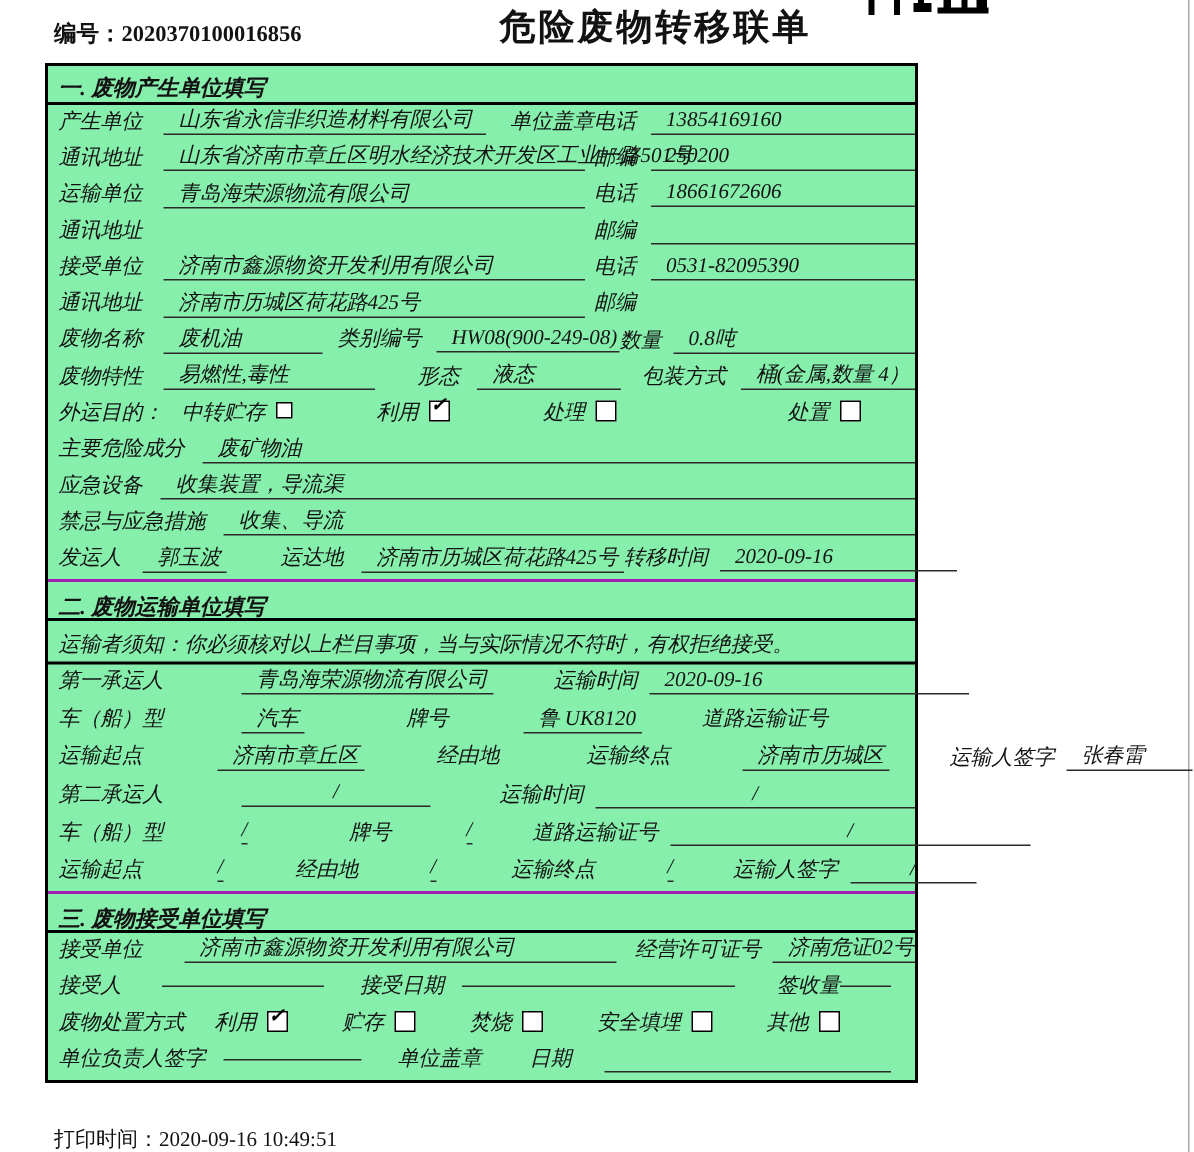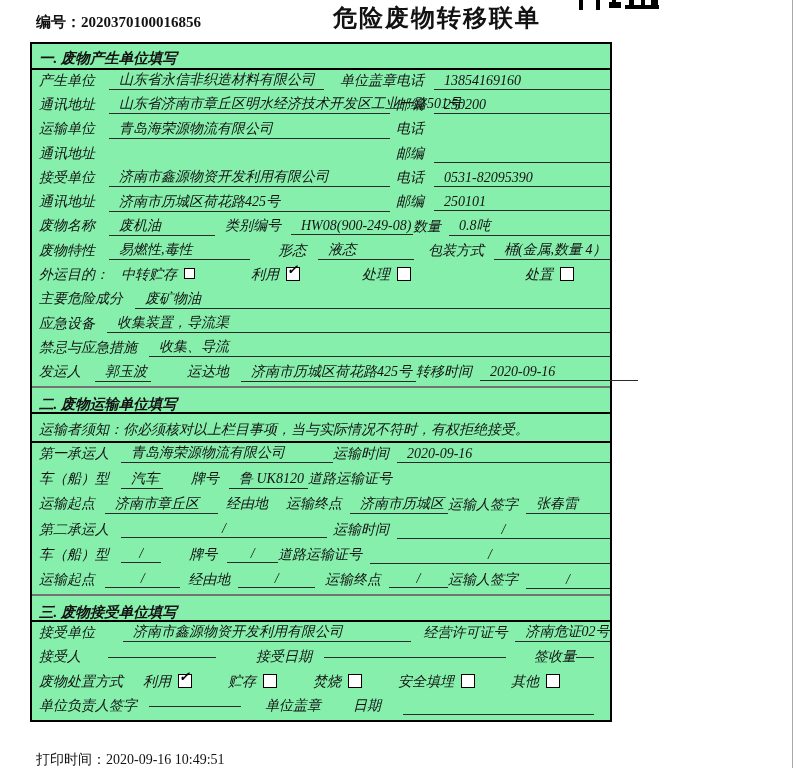--- a/index.html
+++ b/index.html
@@ -17,24 +17,24 @@
   .st-box{left:2px;top:-10px;width:13px;height:16px;border:4px solid #000;background:transparent !important;}
   .st-b1{left:32px;top:2px;width:12px;height:6px;}
   .st-b2{left:35px;top:-2px;width:4px;height:10px;}
   .st-b3{left:48px;top:5px;width:34px;height:4px;}
   .st-b4{left:52px;top:-2px;width:5px;height:9px;}
   .st-b5{left:64px;top:-3px;width:4px;height:10px;}
   .st-b6{left:74px;top:0px;width:7px;height:7px;}
 
   .doc{position:absolute;left:30px;top:42px;width:582px;box-sizing:border-box;border:2px solid #000;background:#86efac;font-style:italic;}
   .sec-h{box-sizing:border-box;height:26px;border-bottom:2px solid #000;font-weight:bold;font-size:14.5px;padding:5px 0 0 7px;}
-  .sec-h.bt{border-top:2px solid #737373;height:28px;padding-top:7px;}
+  .sec-h.bt{border-top:2px solid #a21caf;height:28px;padding-top:7px;}
   .notice{box-sizing:border-box;height:29px;border-bottom:2px solid #000;font-size:14px;padding:7px 0 0 7px;white-space:nowrap;}
   .row{display:flex;align-items:center;box-sizing:border-box;height:24.3px;padding:0 0 3px 7px;font-size:14px;white-space:nowrap;}
-  .sec2 .row{height:25.2px;}
+  .sec2 .row{height:25.2px;gap:40px;}
   .sec3 .row{height:24.5px;}
   .lbl{flex:0 0 auto;}
   .u{border-bottom:1px solid #2a2a2a;box-sizing:border-box;padding:0 4px 0 10px;}
   .u.c{text-align:center;padding:0;}
   .grow{flex:1 1 auto;min-width:0;}
   .rgrp{margin-left:auto;display:flex;align-items:flex-end;flex:0 0 auto;}
   .cb{flex:0 0 auto;width:12px;height:12px;border:1.5px solid #000;margin:0 0 2px 7px;position:relative;background:#fff;}
   .cb.sm{width:9px;height:9px;margin-bottom:3px;}
   .cb.checked::after{content:"\2713";position:absolute;left:0;top:-6px;font-size:13px;font-weight:bold;color:#000;}
   .footer{position:absolute;left:36px;top:751px;font-size:14px;white-space:nowrap;}
@@ -77,20 +77,21 @@
       <span class="lbl" style="margin-right:10px">邮编</span>
       <span class="u grow">250200</span>
     </span>
   </div>
 
   <div class="row">
     <span class="lbl" style="margin-right:14px">运输单位</span>
     <span class="u grow" style="margin-right:6px">青岛海荣源物流有限公司</span>
     <span class="rgrp" style="width:214px">
       <span class="lbl" style="margin-right:10px">电话</span>
+      <span class="u grow">18661672606</span>
     </span>
   </div>
 
   <div class="row">
     <span class="lbl" style="margin-right:14px">通讯地址</span>
     <span class="rgrp" style="width:214px">
       <span class="lbl" style="margin-right:10px">邮编</span>
       <span class="u grow"></span>
     </span>
   </div>
@@ -102,21 +103,20 @@
       <span class="lbl" style="margin-right:10px">电话</span>
       <span class="u grow">0531-82095390</span>
     </span>
   </div>
 
   <div class="row">
     <span class="lbl" style="margin-right:14px">通讯地址</span>
     <span class="u grow" style="margin-right:6px">济南市历城区荷花路425号</span>
     <span class="rgrp" style="width:214px">
       <span class="lbl" style="margin-right:10px">邮编</span>
-      <span class="u grow">250101</span>
     </span>
   </div>
 
   <div class="row">
     <span class="lbl" style="margin-right:14px">废物名称</span>
     <span class="u" style="width:222px">废机油</span>
     <span class="lbl" style="margin-left:10px;margin-right:10px">类别编号</span>
     <span class="u" style="width:122px">HW08(900-249-08)</span>
     <span class="rgrp" style="width:197px">
       <span class="lbl" style="margin-right:8px">数量</span>
@@ -246,21 +246,21 @@
   <div class="row">
     <span class="lbl" style="margin-right:28px">接受单位</span>
     <span class="u" style="width:300px">济南市鑫源物资开发利用有限公司</span>
     <span class="lbl" style="margin-left:12px;margin-right:8px">经营许可证号</span>
     <span class="u grow">济南危证02号</span>
   </div>
 
   <div class="row">
     <span class="lbl" style="margin-right:27px">接受人</span>
     <span class="u" style="width:108px"></span>
-    <span class="lbl" style="margin-left:40px;margin-right:12px">接受日期</span>
+    <span class="lbl" style="margin-left:24px;margin-right:12px">接受日期</span>
     <span class="u" style="width:182px"></span>
     <span class="lbl" style="margin-left:28px;margin-right:0">签收量</span>
     <span class="u grow" style="margin-right:16px"></span>
   </div>
 
   <div class="row">
     <span class="lbl">废物处置方式</span>
     <span class="lbl" style="margin-left:20px">利用</span>
     <span class="cb checked"></span>
     <span class="lbl" style="margin-left:36px">贮存</span>

